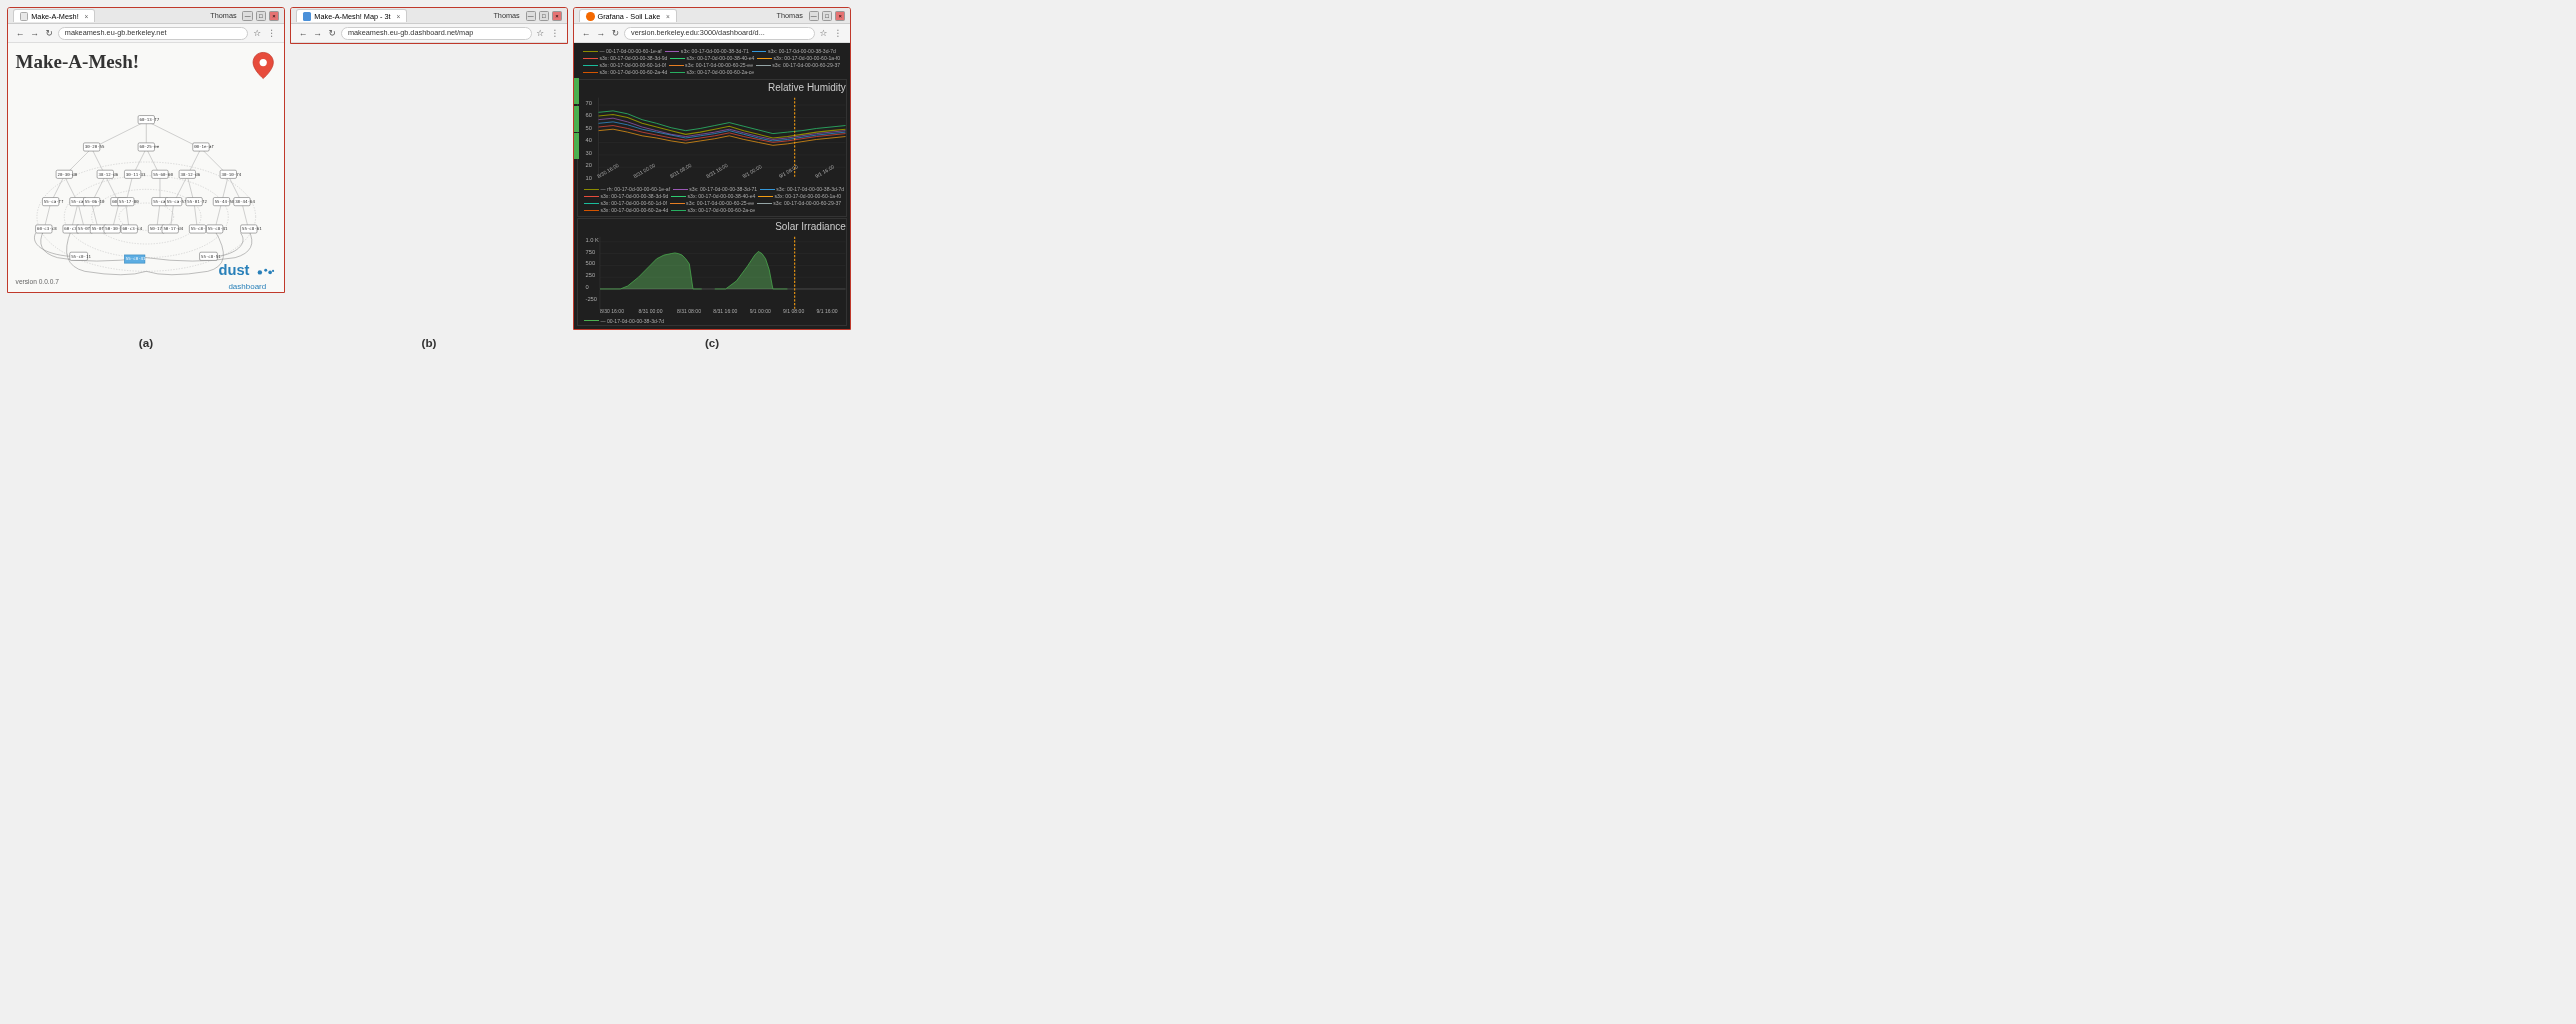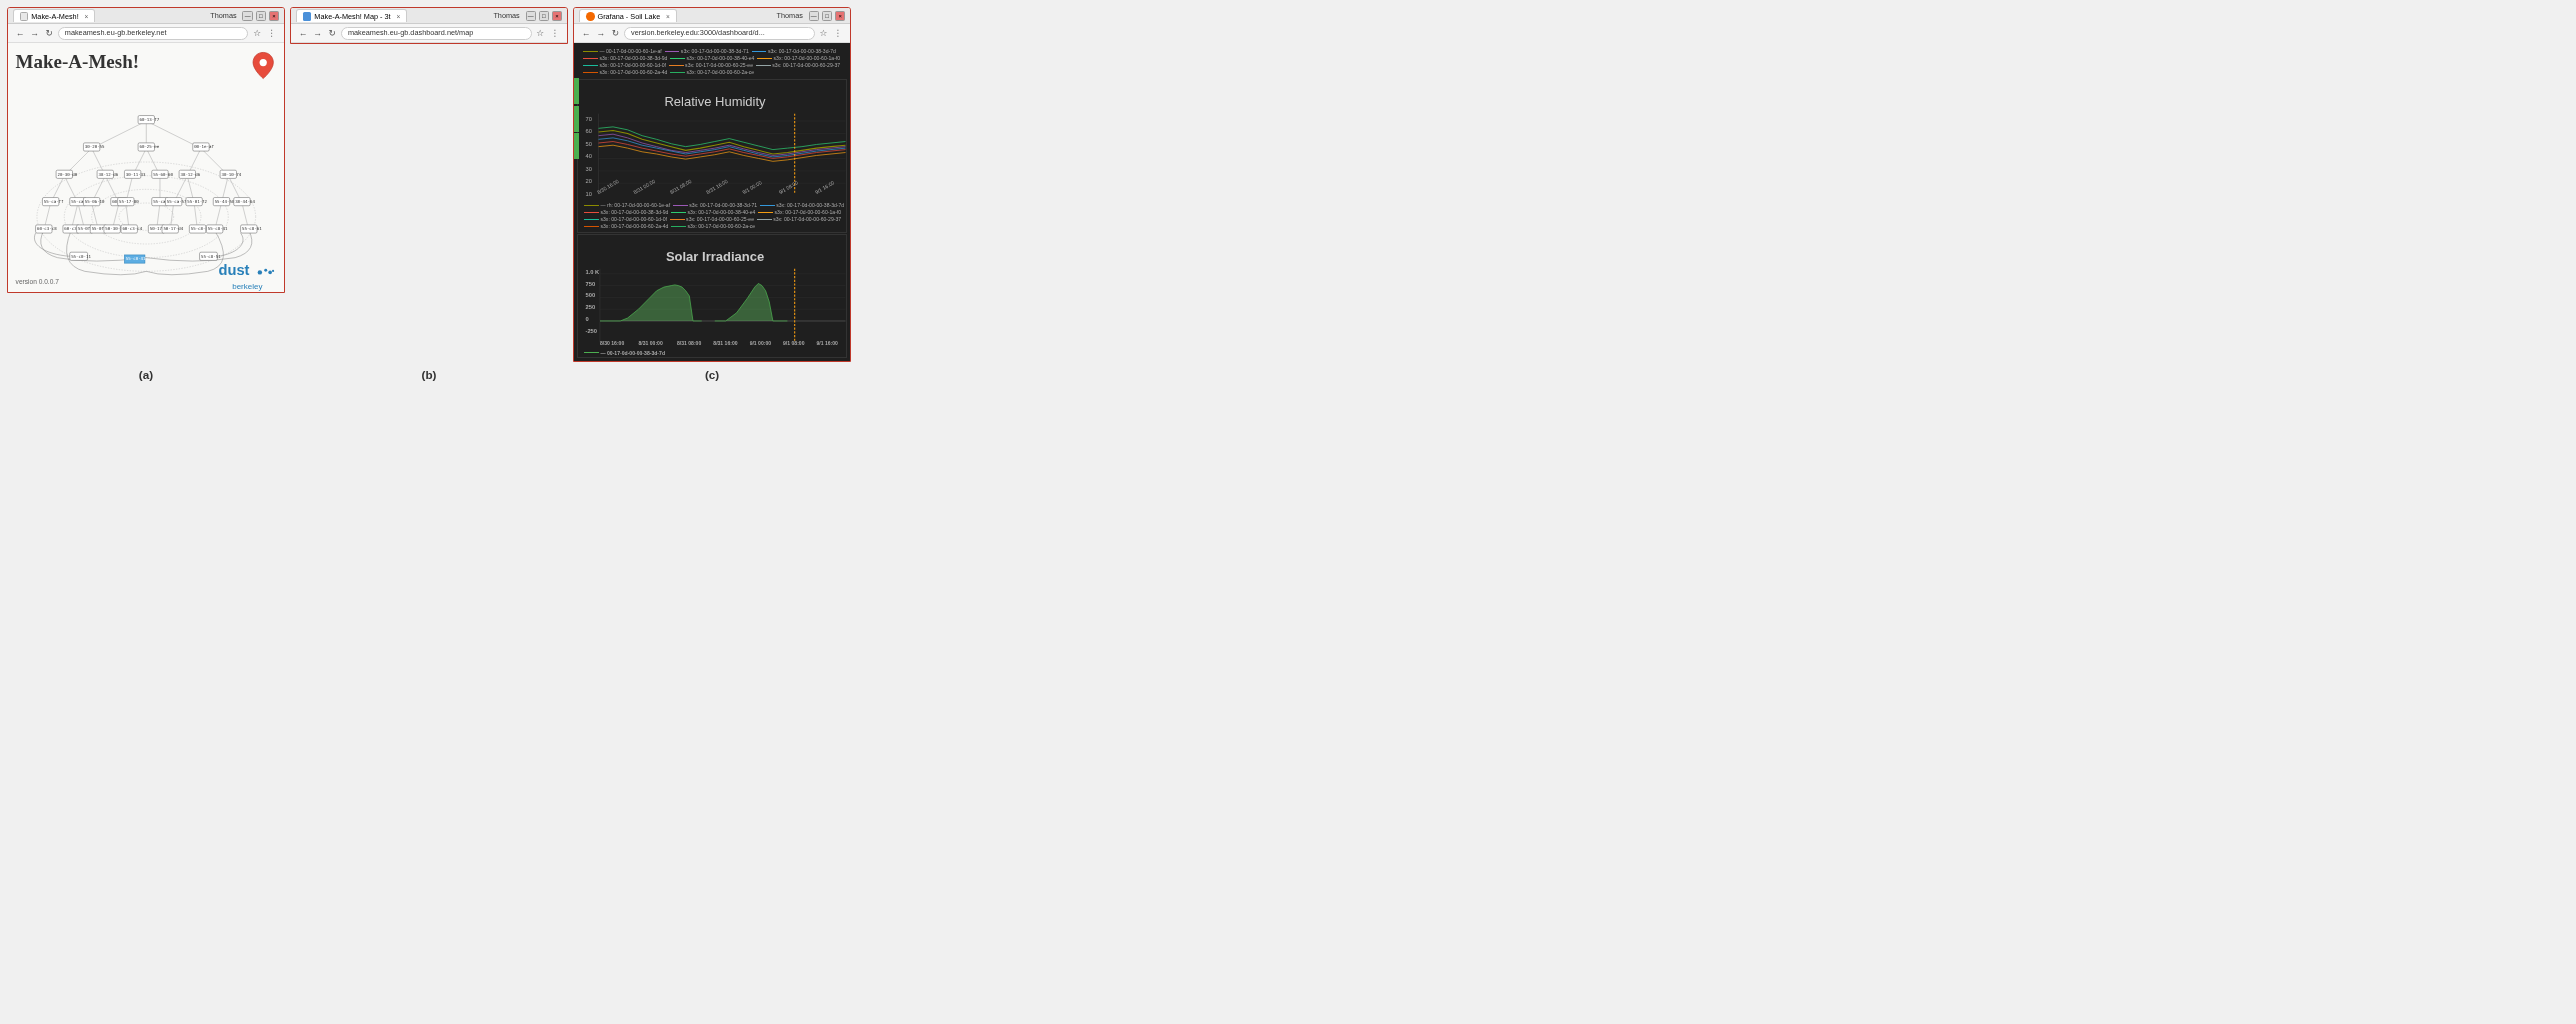--- a/index.html
+++ b/index.html
@@ -248,24 +248,23 @@
       white-space: nowrap;
     }
 
     .legend-color {
       width: 14.7px;
       height: 1.5px;
     }
 
     .chart-title {
       color: #ccc;
-      font-size: 13px;
-      text-align: center;
+      font-size: 10px;
+      text-align: right;
       padding: 1.5px 0;
-      margin-top: 12px;
     }
 
     
     .captions-row {
       display: flex;
       gap: 5.9px;
       margin-top: 5.9px;
     }
 
     .caption {
@@ -483,21 +482,21 @@
 
           <div class="dust-logo">
             <span class="dust-logo-text">dust</span>
             <svg width="22" height="8.8" viewBox="0 0 30 12" style="display:inline-block; vertical-align:middle; margin-left:1.5px;">
               <circle cx="8" cy="6" r="3" fill="#2980b9"></circle>
               <circle cx="16" cy="3" r="2" fill="#2980b9"></circle>
               <circle cx="22" cy="6" r="2.5" fill="#2980b9"></circle>
               <circle cx="26" cy="4" r="1.5" fill="#2980b9"></circle>
             </svg>
             <br>
-            <span class="dust-logo-sub">berkeley</span>
+            <span class="dust-logo-sub">dashboard</span>
           </div>
         </div>
       </div>
     </div>
 
     <div class="browser-window" style="max-width: 293px;">
       <div class="browser-titlebar">
         <div class="tab-bar">
           <div class="tab">
             <div class="tab-favicon" style="background:#4a90d9;"></div>
@@ -848,21 +847,21 @@
                     <span style="font-size:5.1px; color:#aaa;">s3x: 00-17-0d-00-00-60-2a-4d</span>
                   </div>
                 <div class="legend-item">
                     <div class="legend-color" style="background:#27ae60;"></div>
                     <span style="font-size:5.1px; color:#aaa;">s3x: 00-17-0d-00-00-60-2a-ce</span>
                   </div>
               </div>
             </div>
           </div>
 
-          <div style="background:#1f1f1f; border:0.7px solid #333; flex:1; display:flex; flex-direction:column; padding-left:5.9px;font-weight:bold;">
+          <div style="background:#1f1f1f; border:0.7px solid #333; flex:1; display:flex; flex-direction:column; padding-left:5.9px;">
             <div class="chart-title">Solar Irradiance</div>
             <div style="flex:1; position:relative; overflow:hidden;">
               <svg width="100%" height="81" viewBox="0 0 360 110" preserveAspectRatio="none">
 
                 <text x="2" y="12" fill="#aaa" font-size="8">1.0 K</text>
                 <text x="2" y="28" fill="#aaa" font-size="8">750</text>
                 <text x="2" y="44" fill="#aaa" font-size="8">500</text>
                 <text x="2" y="60" fill="#aaa" font-size="8">250</text>
                 <text x="2" y="76" fill="#aaa" font-size="8">0</text>
                 <text x="2" y="92" fill="#aaa" font-size="8">-250</text>

